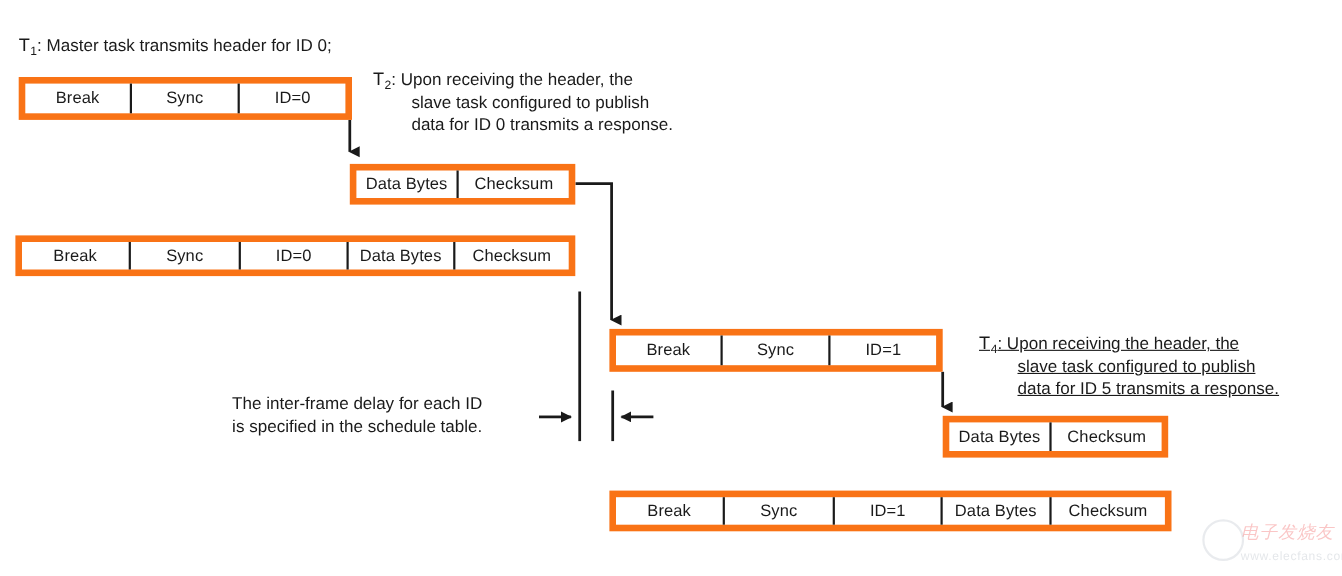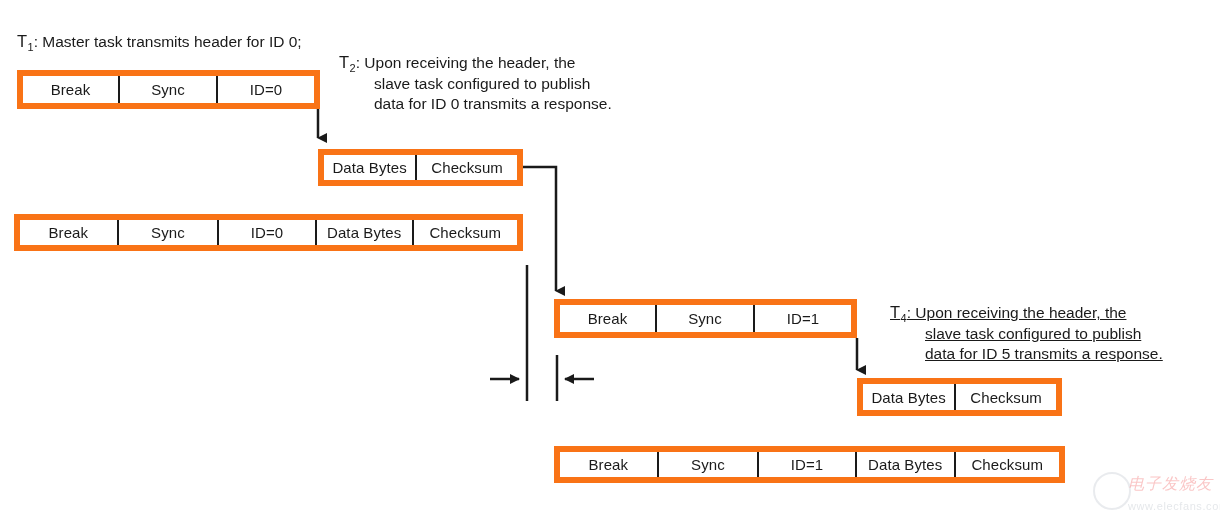--- a/index.html
+++ b/index.html
@@ -142,21 +142,21 @@
   <div class="note" style="left:17px; top:31px;">
     <span class="tlabel"><span>T</span><sub>1</sub></span><span>: Master task transmits header for ID 0;</span>
   </div>
 
   <div class="frame-row" style="left:17px; top:70px; width:303px; height:39px;">
     <div class="frame-cell" style="width:101px;">Break</div>
     <div class="frame-cell" style="width:102px;">Sync</div>
     <div class="frame-cell" style="width:100px;">ID=0</div>
   </div>
 
-  <div class="note" style="left:339px; top:52px;">
+  <div class="note" style="left:339px; top:62px;">
     <span class="tlabel"><span>T</span><sub>2</sub></span><span>: Upon receiving the header, the</span>
     <span class="note-indent">slave task configured to publish</span>
     <span class="note-indent">data for ID 0 transmits a response.</span>
   </div>
 
   <div class="frame-row" style="left:318px; top:149px; width:205px; height:37px;">
     <div class="frame-cell" style="width:99px;">Data Bytes</div>
     <div class="frame-cell" style="width:106px;">Checksum</div>
   </div>
 
@@ -174,20 +174,24 @@
     <div class="frame-cell" style="width:102px;">Sync</div>
     <div class="frame-cell" style="width:100px;">ID=1</div>
   </div>
 
   <div class="note" style="left:890px; top:302px;text-decoration:underline;">
     <span class="tlabel"><span>T</span><sub>4</sub></span><span>: Upon receiving the header, the</span>
     <span class="note-indent">slave task configured to publish</span>
     <span class="note-indent">data for ID 5 transmits a response.</span>
   </div>
 
+  <div class="plain-note" style="left:211px; top:357px;">
+    <span style="display:block;">The inter-frame delay for each ID</span>
+    <span style="display:block;">is specified in the schedule table.</span>
+  </div>
 
   <div class="frame-row" style="left:857px; top:378px; width:205px; height:38px;">
     <div class="frame-cell" style="width:99px;">Data Bytes</div>
     <div class="frame-cell" style="width:106px;">Checksum</div>
   </div>
 
 
   <div class="frame-row" style="left:554px; top:446px; width:511px; height:37px;">
     <div class="frame-cell" style="width:101px;">Break</div>
     <div class="frame-cell" style="width:103px;">Sync</div>

